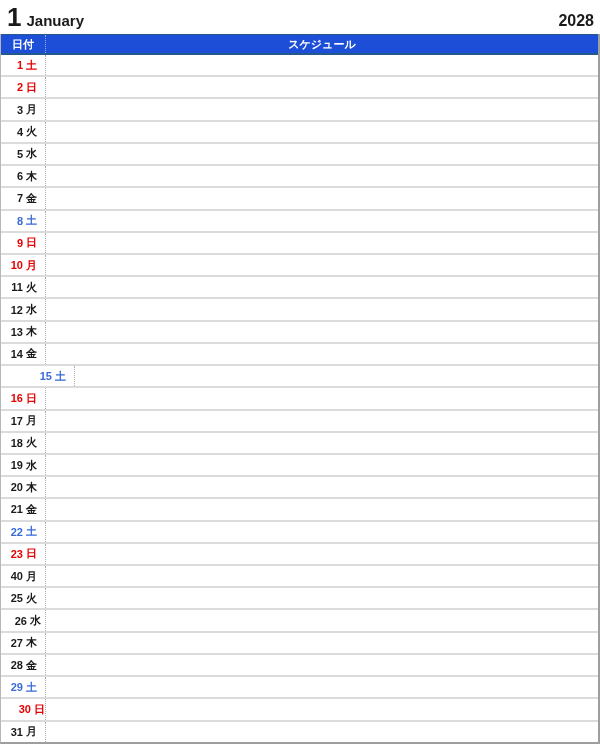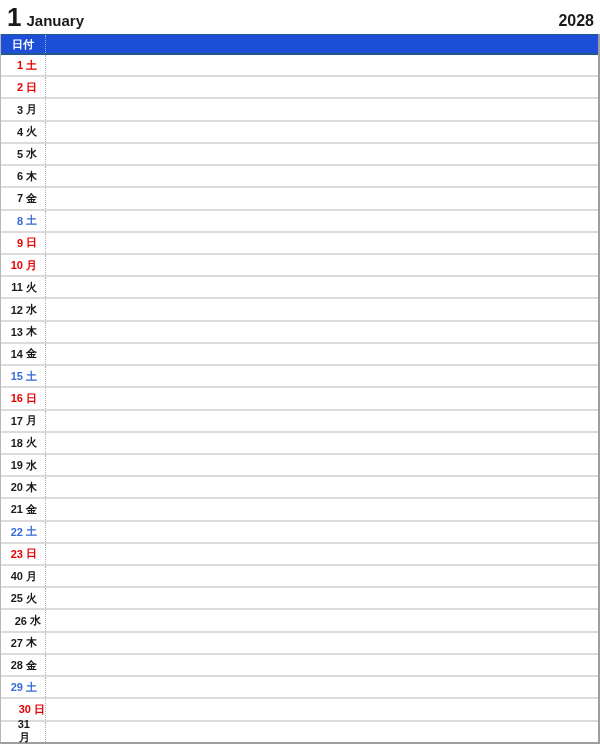--- a/index.html
+++ b/index.html
@@ -69,20 +69,21 @@
 
   <div class="title-bar">
     <span class="month-num">1</span>
     <span class="month-name">January</span>
     <span class="year">2028</span>
   </div>
 
   <div class="calendar">
     <div class="header-row" style="background: #1d4ed8; color: rgb(255, 255, 255);">
       <div class="header-date">日付</div>
+      <div class="header-schedule">スケジュール</div>
     </div>
     <div class="day-rows">
   <div class="row">
     <div class="date-cell" style="color: rgb(230, 0, 0);">
       <span class="day-num">1</span>
       <span class="day-week">土</span>
     </div>
     <div class="schedule-cell"></div>
   </div>
 
@@ -184,21 +185,21 @@
 
   <div class="row">
     <div class="date-cell" style="color: rgb(26, 26, 26);">
       <span class="day-num">14</span>
       <span class="day-week">金</span>
     </div>
     <div class="schedule-cell"></div>
   </div>
 
   <div class="row">
-    <div class="date-cell" style="color: rgb(58, 107, 216);">
+    <div class="date-cell" style="color: rgb(58, 107, 216); margin-left: 29px;">
       <span class="day-num">15</span>
       <span class="day-week">土</span>
     </div>
     <div class="schedule-cell"></div>
   </div>
 
   <div class="row">
     <div class="date-cell" style="color: rgb(230, 0, 0);">
       <span class="day-num">16</span>
       <span class="day-week">日</span>
@@ -312,21 +313,21 @@
 
   <div class="row">
     <div class="date-cell" style="color: rgb(230, 0, 0); padding-left: 16px;">
       <span class="day-num">30</span>
       <span class="day-week">日</span>
     </div>
     <div class="schedule-cell"></div>
   </div>
 
   <div class="row">
-    <div class="date-cell" style="color: rgb(26, 26, 26); flex-direction: column;">
+    <div class="date-cell" style="color: rgb(26, 26, 26);">
       <span class="day-num">31</span>
       <span class="day-week">月</span>
     </div>
     <div class="schedule-cell"></div>
   </div>
 </div>
   </div>
 
 </div>
 

